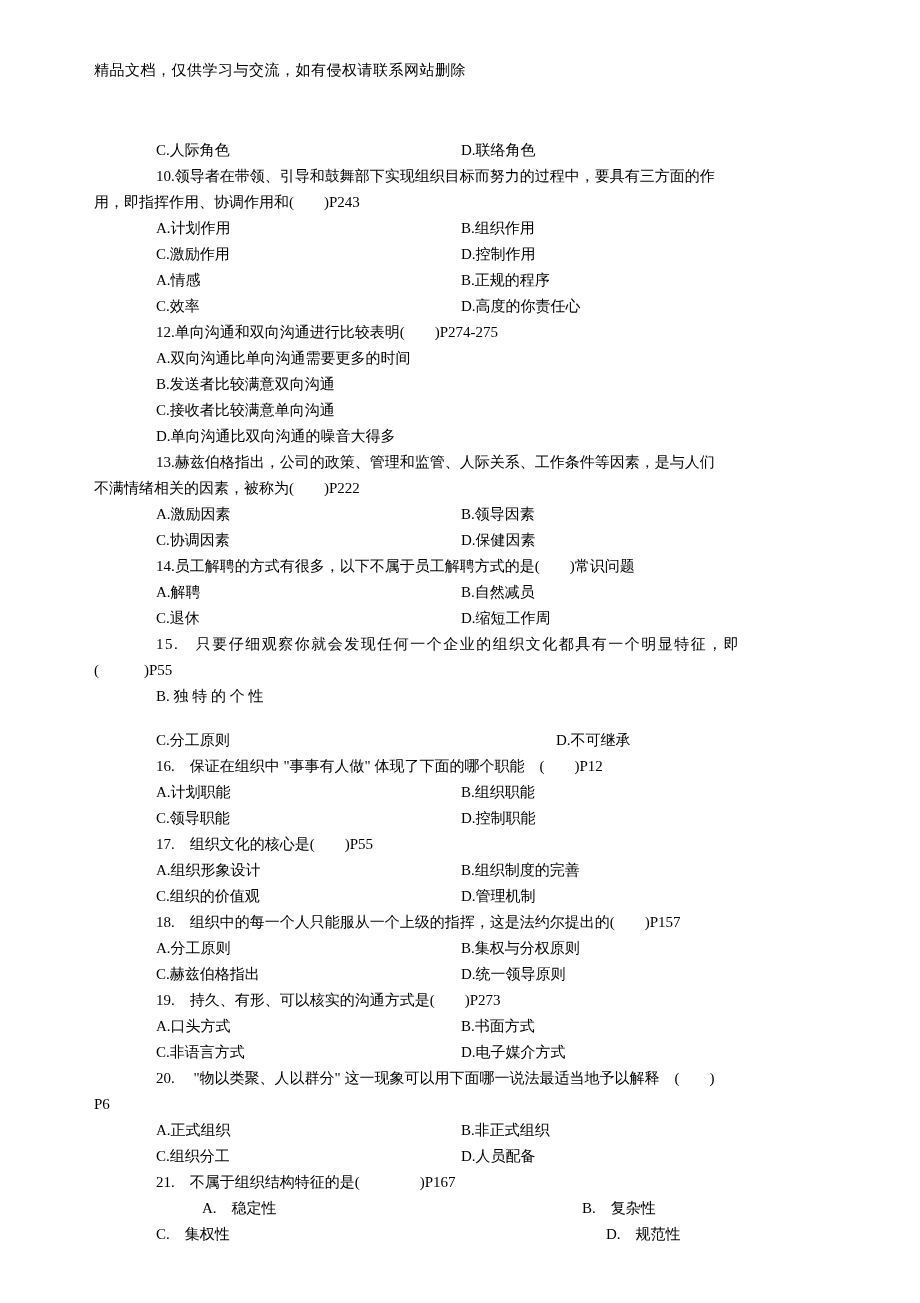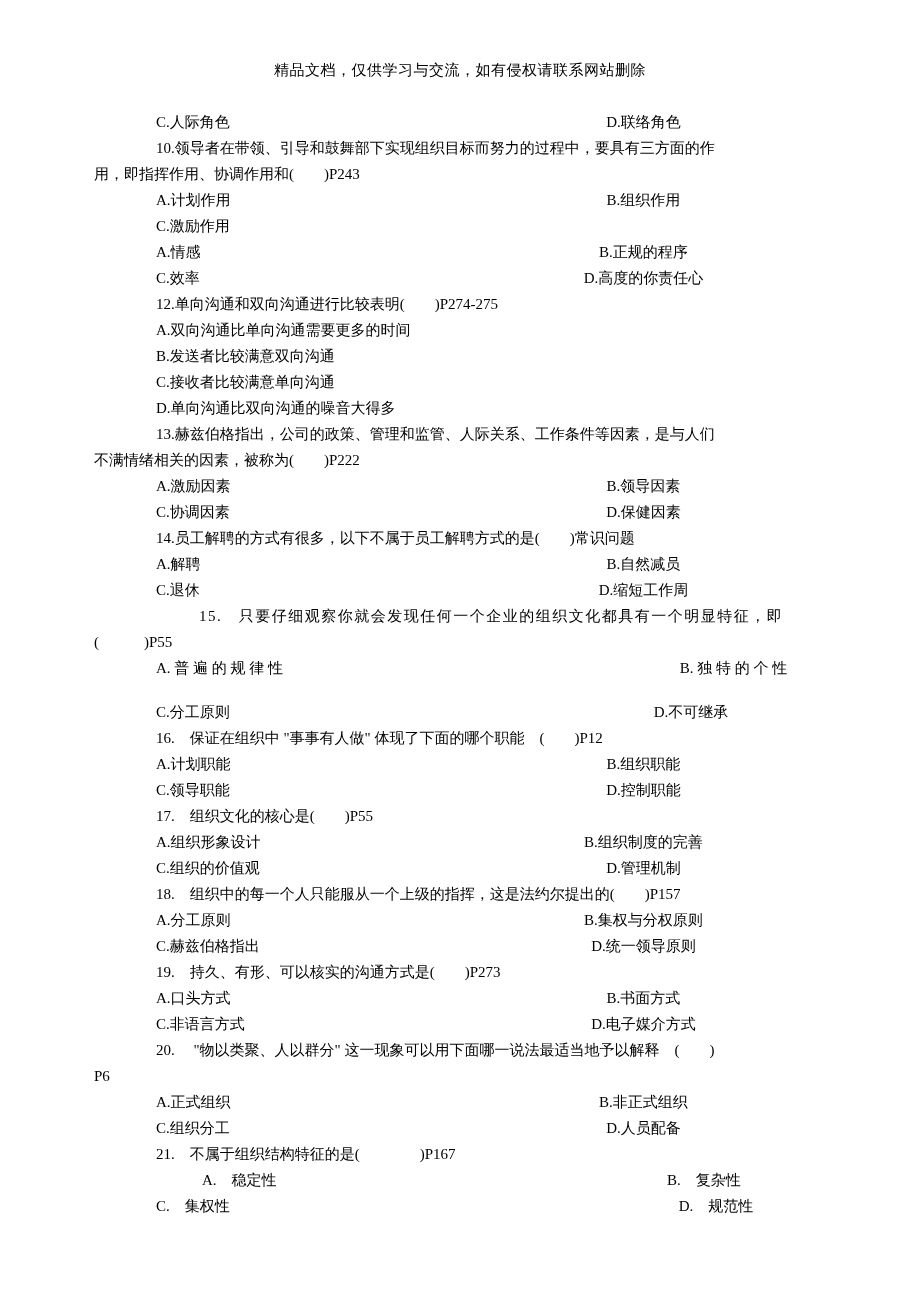--- a/index.html
+++ b/index.html
@@ -9,41 +9,41 @@
     font-family: "SimSun", "宋体", serif;
     font-size: 15px;
     color: #000;
     line-height: 1.6;
     width: 920px;
   }
   .page {
     padding: 58px 94px 40px 94px;
   }
   .header-note {
-    text-align: center;
-    margin-bottom: 28px;
+    text-align: left;
+    margin-bottom: 56px;
     letter-spacing: 0.5px;
   }
   .q-line {
     padding-left: 62px;
     text-indent: 0;
     margin: 0 0 2px 0;
   }
   .q-line.cont {
     padding-left: 0;
     text-indent: 0;
     margin: 0 0 2px 0;
   }
   .opt-row {
     padding-left: 62px;
     margin: 0 0 2px 0;
   }
   .opt-pair { display: flex; }
   .opt-col-a { flex: 0 0 305px; }
-  .opt-col-b { flex: 1; text-align: center; }
+  .opt-col-b { flex: 1; }
 </style>
 </head>
 <body>
 
 <div class="page">
 
   <div class="header-note">精品文档，仅供学习与交流，如有侵权请联系网站删除</div>
 
   <div class="opt-row opt-pair">
     <div class="opt-col-a">C.人际角色</div>
@@ -51,20 +51,21 @@
   </div>
 
   <div class="q-line">10.领导者在带领、引导和鼓舞部下实现组织目标而努力的过程中，要具有三方面的作</div>
   <div class="q-line cont">用，即指挥作用、协调作用和(　　)P243</div>
   <div class="opt-row opt-pair">
     <div class="opt-col-a">A.计划作用</div>
     <div class="opt-col-b">B.组织作用</div>
   </div>
   <div class="opt-row opt-pair">
     <div class="opt-col-a">C.激励作用</div>
+    <div class="opt-col-b">D.控制作用</div>
   </div>
 
   <div class="opt-row opt-pair">
     <div class="opt-col-a">A.情感</div>
     <div class="opt-col-b">B.正规的程序</div>
   </div>
   <div class="opt-row opt-pair">
     <div class="opt-col-a">C.效率</div>
     <div class="opt-col-b">D.高度的你责任心</div>
   </div>
@@ -89,24 +90,23 @@
   <div class="q-line">14.员工解聘的方式有很多，以下不属于员工解聘方式的是(　　)常识问题</div>
   <div class="opt-row opt-pair">
     <div class="opt-col-a">A.解聘</div>
     <div class="opt-col-b">B.自然减员</div>
   </div>
   <div class="opt-row opt-pair">
     <div class="opt-col-a">C.退休</div>
     <div class="opt-col-b">D.缩短工作周</div>
   </div>
 
-  <div class="q-line" style="letter-spacing:1.5px;text-align:center;">15.　只要仔细观察你就会发现任何一个企业的组织文化都具有一个明显特征，即</div>
+  <div class="q-line" style="letter-spacing:1.5px;">15.　只要仔细观察你就会发现任何一个企业的组织文化都具有一个明显特征，即</div>
   <div class="q-line cont">(　　　)P55</div>
   <div class="opt-row opt-pair">
-    <div class="opt-col-a" style="flex:0 0 485px;">A. 普 遍 的 规 律 性</div>
     <div class="opt-col-b">B. 独 特 的 个 性</div>
   </div>
   <div style="height:18px"></div>
   <div class="opt-row opt-pair">
     <div class="opt-col-a" style="flex:0 0 400px;">C.分工原则</div>
     <div class="opt-col-b">D.不可继承</div>
   </div>
 
   <div class="q-line">16.　保证在组织中 "事事有人做" 体现了下面的哪个职能　(　　)P12</div>
   <div class="opt-row opt-pair">

